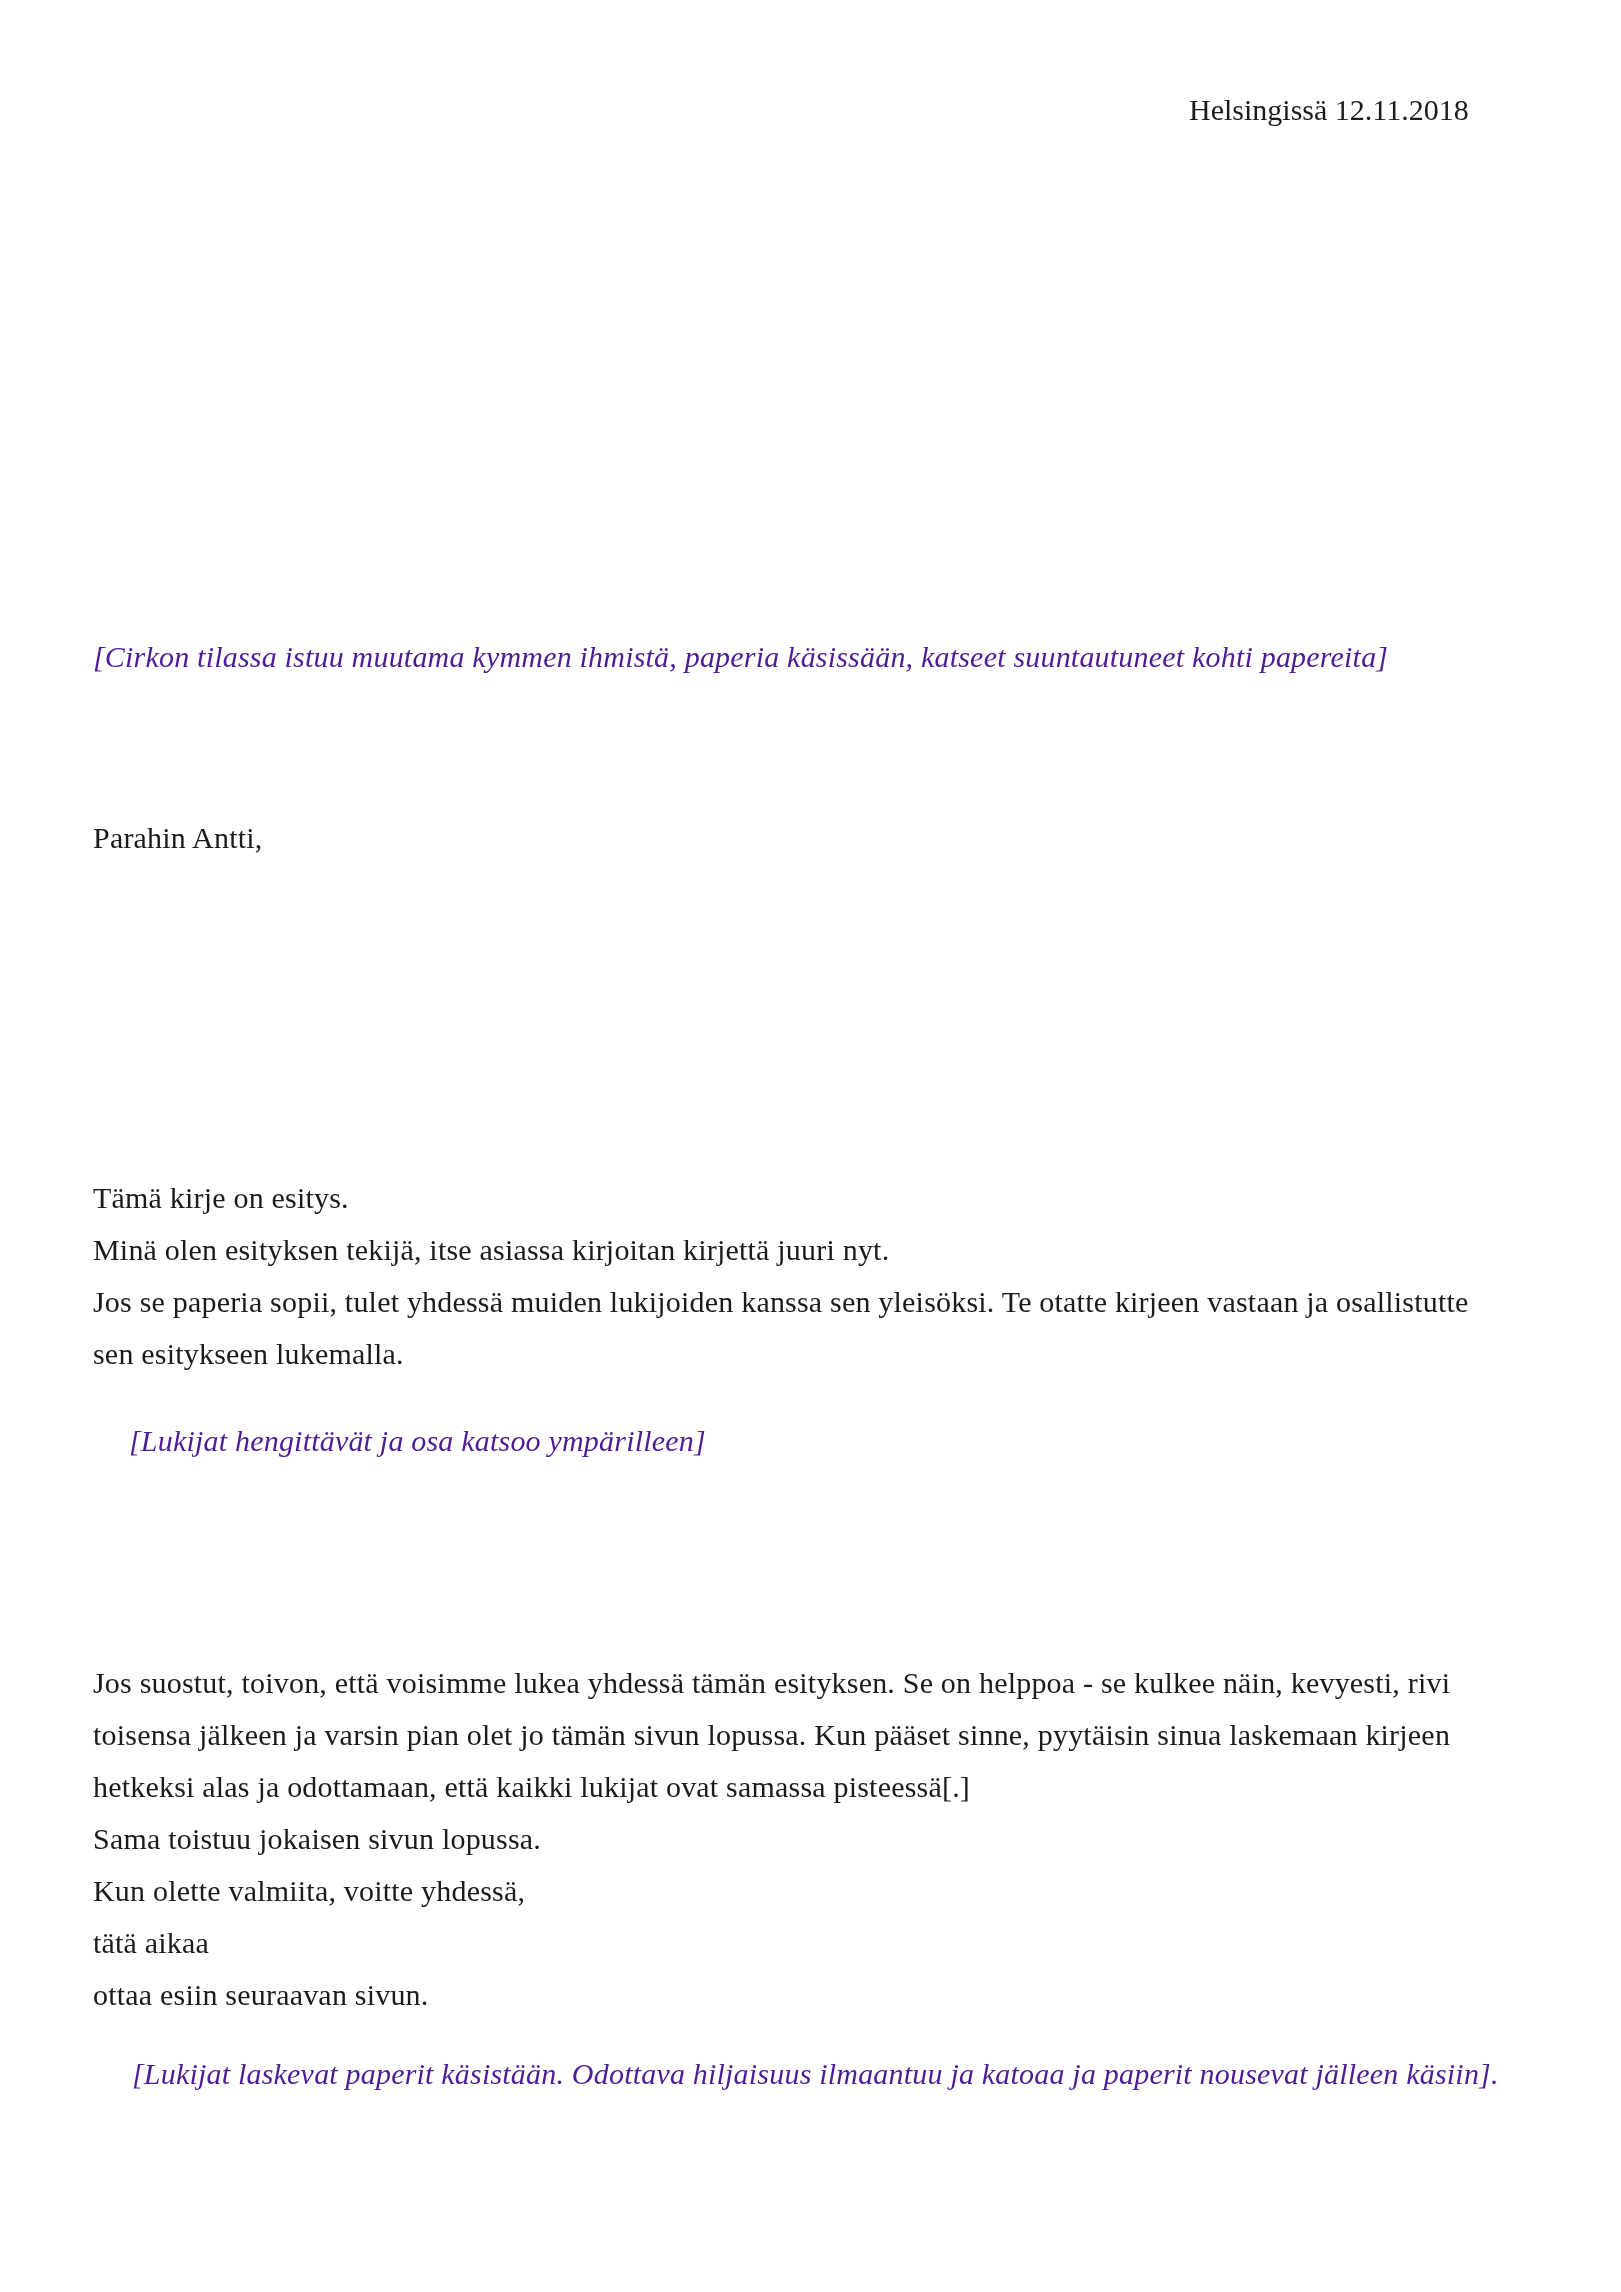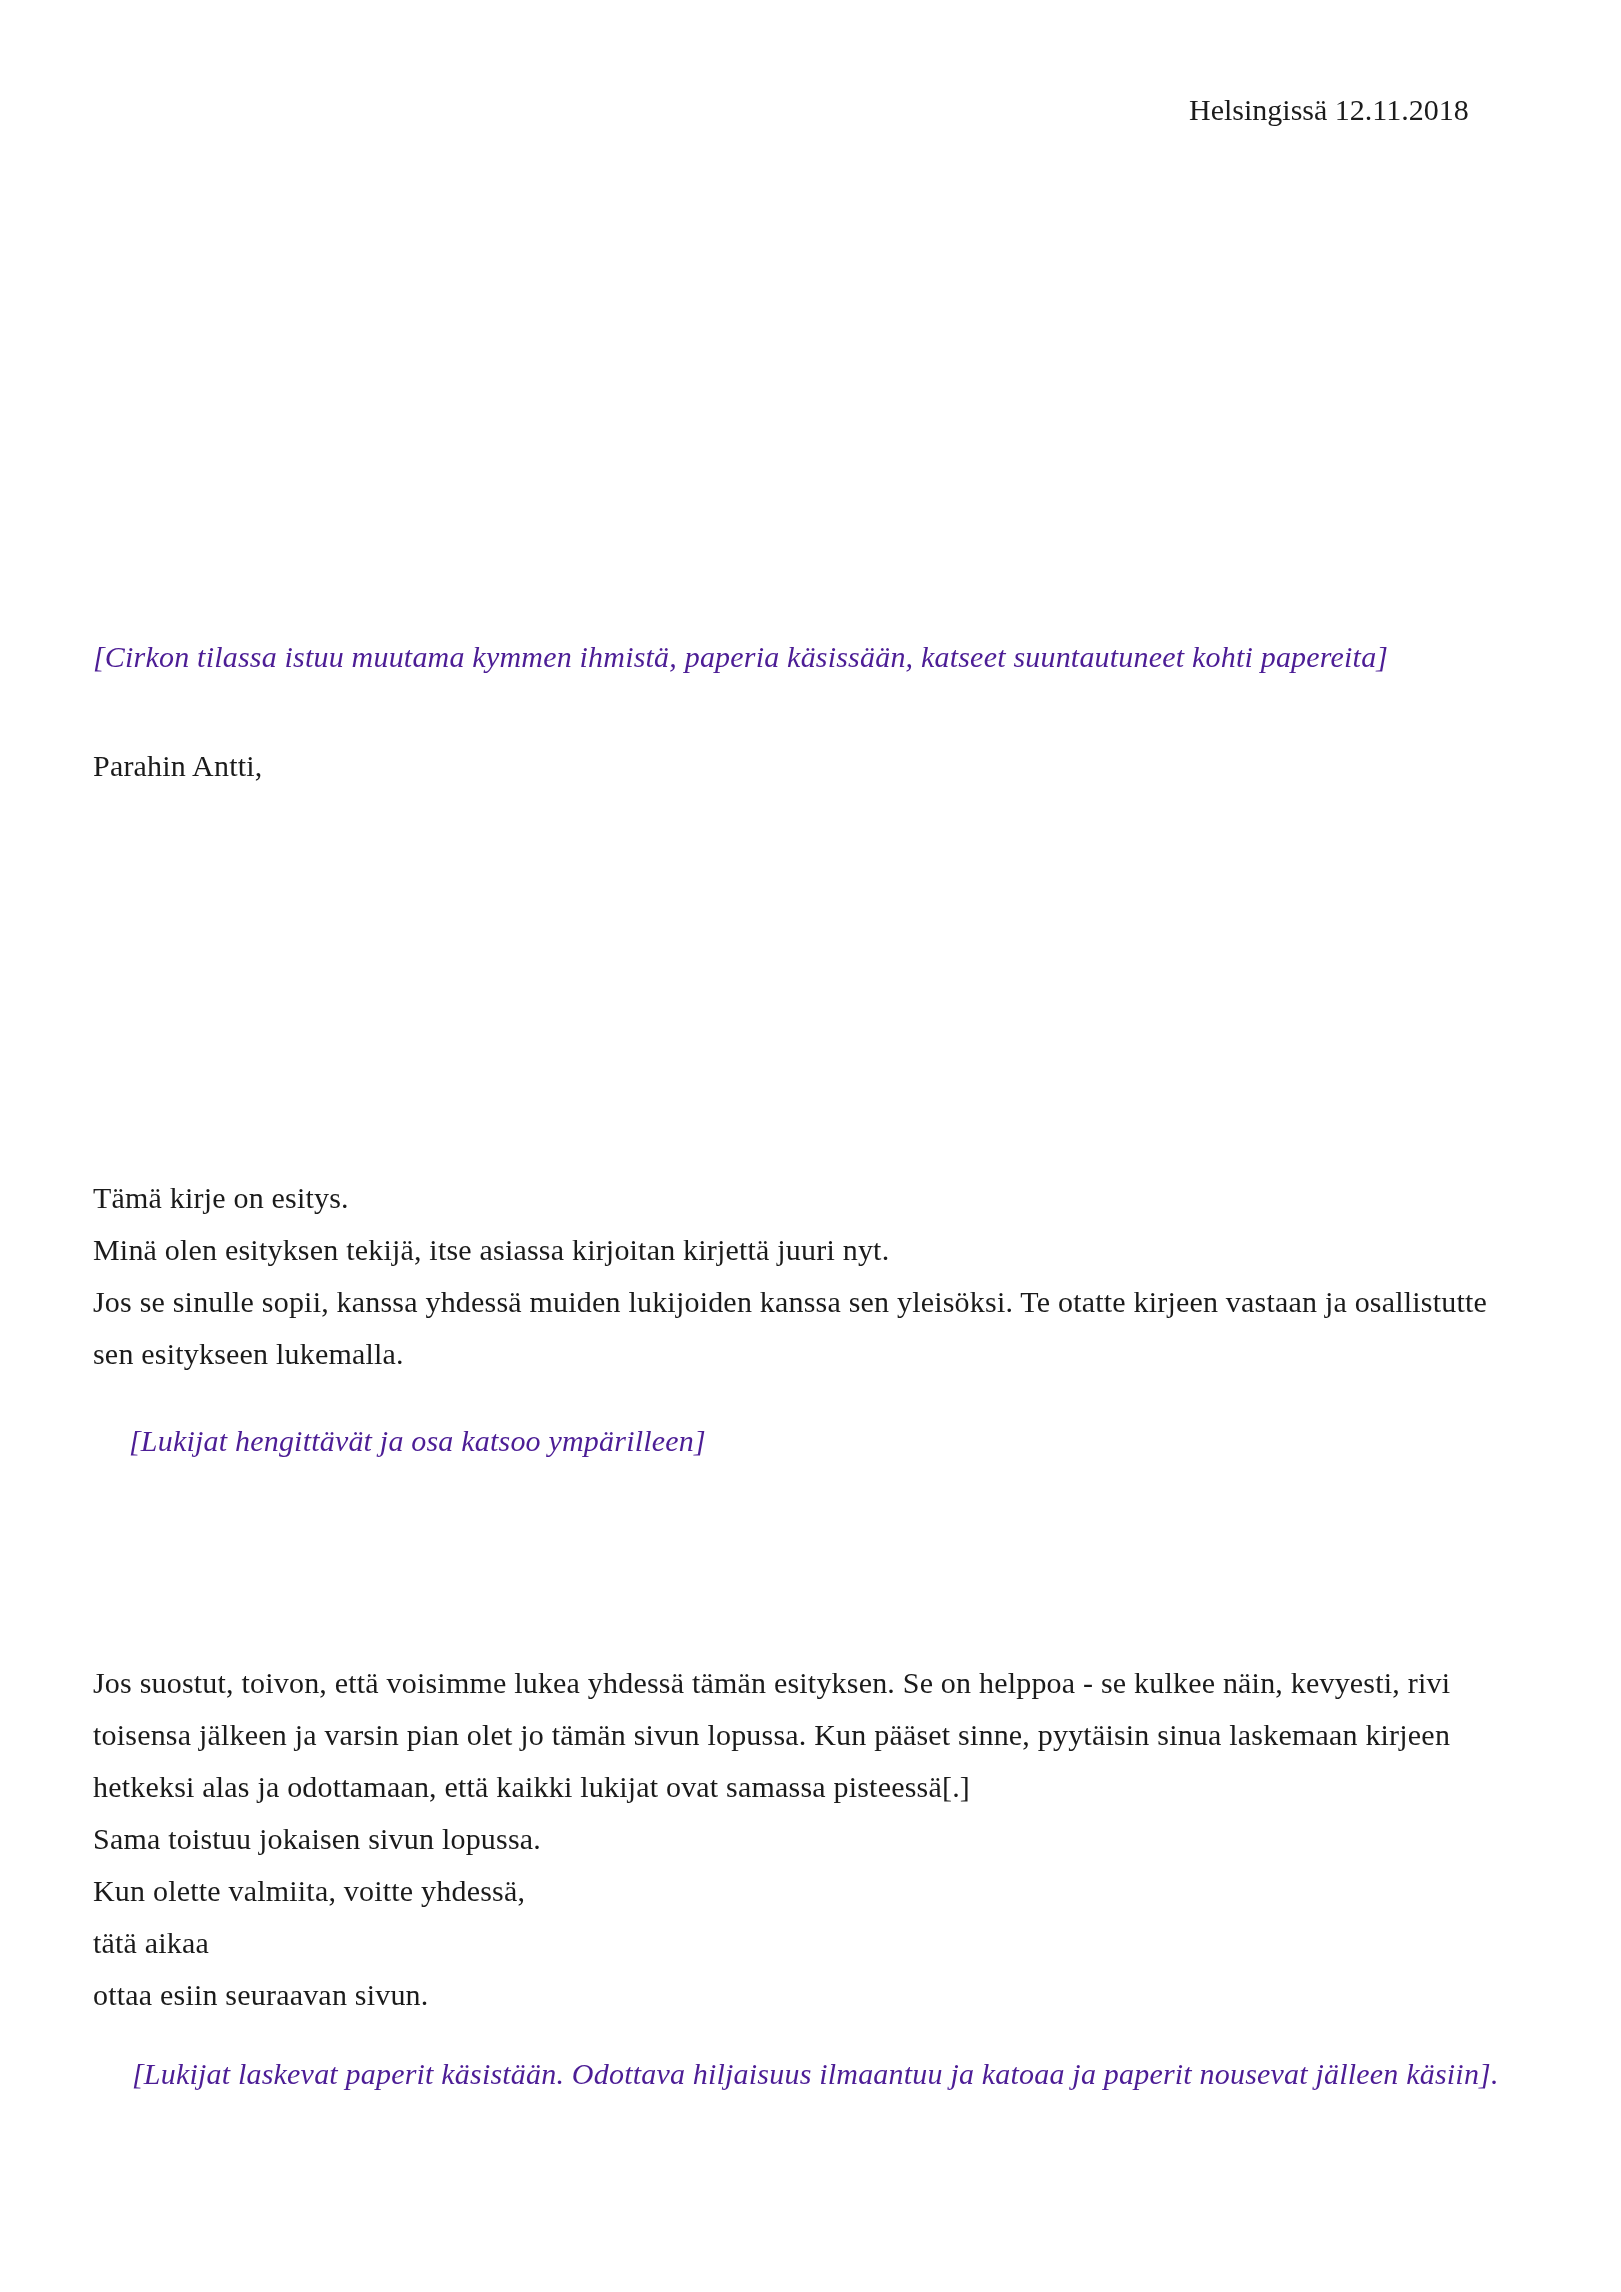--- a/index.html
+++ b/index.html
@@ -46,28 +46,28 @@
 </style>
 </head>
 <body>
 
 <div class="page">
 
   <div class="dateline">Helsingissä 12.11.2018</div>
 
   <div class="stage-direction" style="top: 635px;">[Cirkon tilassa istuu muutama kymmen ihmistä, paperia käsissään, katseet suuntautuneet kohti papereita]</div>
 
-  <div class="body-text" style="top: 740px;">Parahin Antti,</div>
+  <div class="body-text" style="top: 812px;">Parahin Antti,</div>
 
 
 
   <div class="body-text line-block" style="top: 1172px;">
     <div>Tämä kirje on esitys.</div>
     <div>Minä olen esityksen tekijä, itse asiassa kirjoitan kirjettä juuri nyt.</div>
-    <div>Jos se sinulle sopii, kanssa yhdessä muiden lukijoiden kanssa sen yleisöksi. Te otatte kirjeen vastaan ja osallistutte sen esitykseen lukemalla.</div>
+    <div>Jos se paperia sopii, tulet yhdessä muiden lukijoiden kanssa sen yleisöksi. Te otatte kirjeen vastaan ja osallistutte sen esitykseen lukemalla.</div>
   </div>
 
   <div class="stage-direction" style="top: 1419px; margin-left: 36px;">[Lukijat hengittävät ja osa katsoo ympärilleen]</div>
 
   <div class="body-text line-block" style="top: 1657px;">
     <div>Jos suostut, toivon, että voisimme lukea yhdessä tämän esityksen. Se on helppoa - se kulkee näin, kevyesti, rivi toisensa jälkeen ja varsin pian olet jo tämän sivun lopussa. Kun pääset sinne, pyytäisin sinua laskemaan kirjeen hetkeksi alas ja odottamaan, että kaikki lukijat ovat samassa pisteessä[.]</div>
     <div>Sama toistuu jokaisen sivun lopussa.</div>
     <div>Kun olette valmiita, voitte yhdessä,</div>
     <div>tätä aikaa</div>
     <div>ottaa esiin seuraavan sivun.</div>

